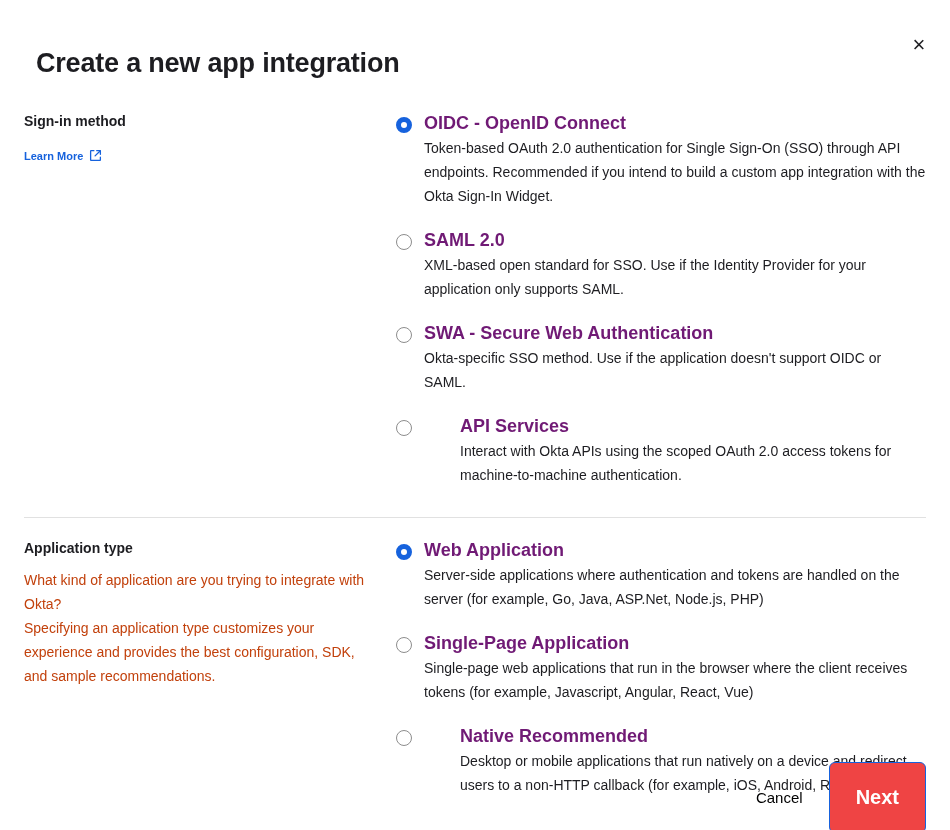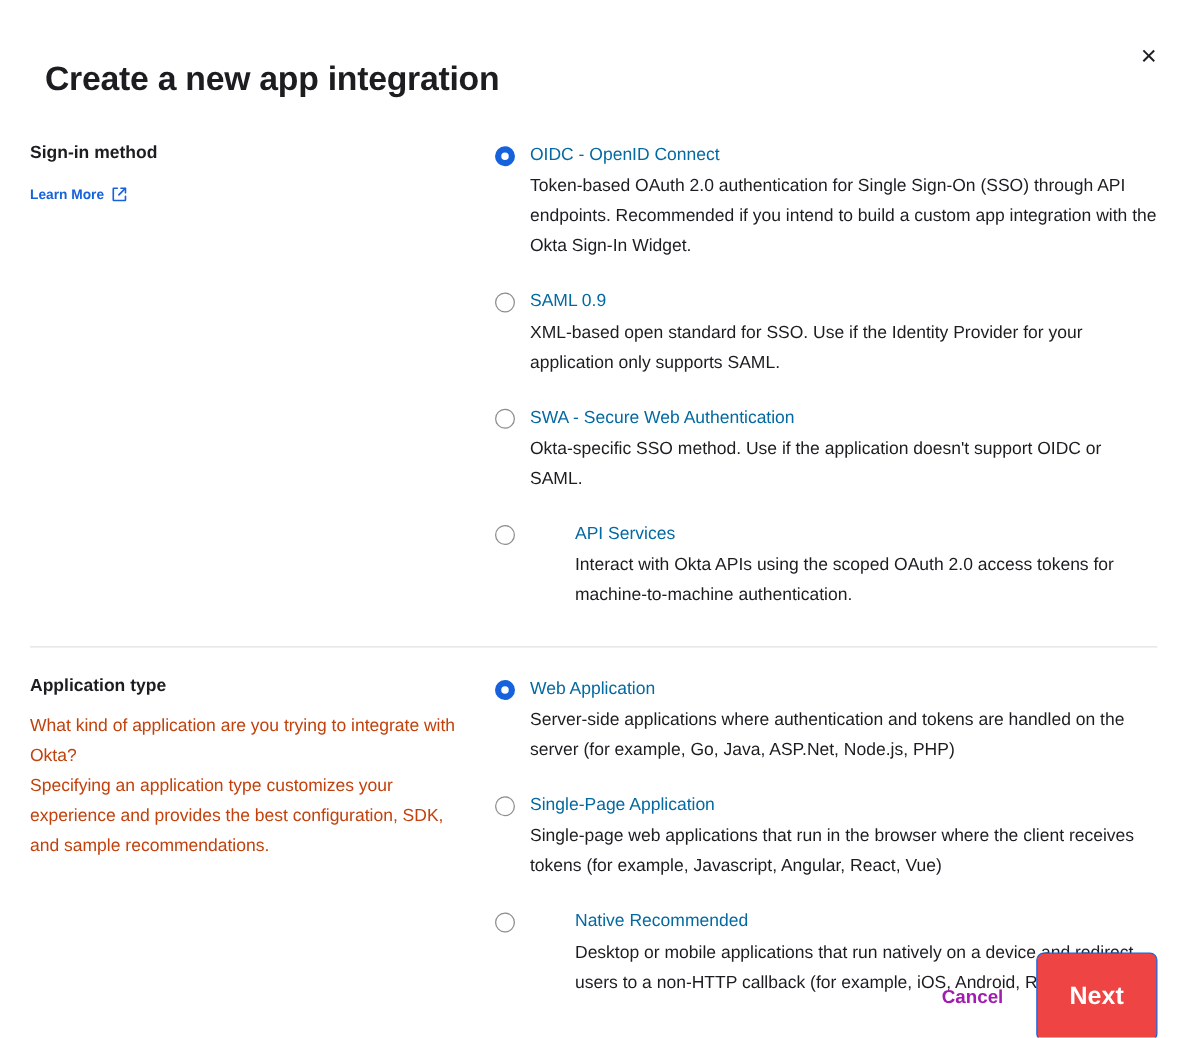--- a/index.html
+++ b/index.html
@@ -116,23 +116,23 @@
     margin-right: 12px;
     position: relative;
     cursor: pointer;
   }
   .radio.checked {
     border: 5px solid #1662dd;
     background: #fff;
   }
   .option-body { flex: 1; min-width: 0; }
   .option-title {
-    font-size: 14px;
-    font-weight: normal;
-    color: #0369a1;
+    font-size: 18px;
+    font-weight: bold;
+    color: #701a75;
     line-height: 20px;
     cursor: pointer;
   }
   .option-desc {
     font-size: 14px;
     line-height: 24px;
     color: #1d1d21;
     margin-top: 3px;
     max-width: 512px;
   }
@@ -145,23 +145,23 @@
     height: 68px;
     display: flex;
     align-items: center;
     justify-content: flex-end;
     gap: 18px;
     padding: 0 24px 21px 0;
   }
   .btn-cancel {
     background: transparent;
     border: none;
-    color: #a21caf;
+    color: #000000;
     font-size: 15px;
-    font-weight: bold;
+    font-weight: normal;
     cursor: pointer;
     padding: 10px 8px;
     font-family: "Liberation Sans", sans-serif;
     margin-left: 46px;
   }
   .btn-next {
     background: #ef4444;
     border: 1px solid #1662dd;
     color: #ffffff;
     font-size: 20px;
@@ -201,21 +201,21 @@
         <span class="radio checked"></span>
         <div class="option-body">
           <div class="option-title">OIDC - OpenID Connect</div>
           <div class="option-desc">Token-based OAuth 2.0 authentication for Single Sign-On (SSO) through API endpoints. Recommended if you intend to build a custom app integration with the Okta Sign-In Widget.</div>
         </div>
       </div>
 
       <div class="option">
         <span class="radio"></span>
         <div class="option-body">
-          <div class="option-title">SAML 0.9</div>
+          <div class="option-title">SAML 2.0</div>
           <div class="option-desc">XML-based open standard for SSO. Use if the Identity Provider for your application only supports SAML.</div>
         </div>
       </div>
 
       <div class="option">
         <span class="radio"></span>
         <div class="option-body">
           <div class="option-title">SWA - Secure Web Authentication</div>
           <div class="option-desc">Okta-specific SSO method. Use if the application doesn't support OIDC or SAML.</div>
         </div>

